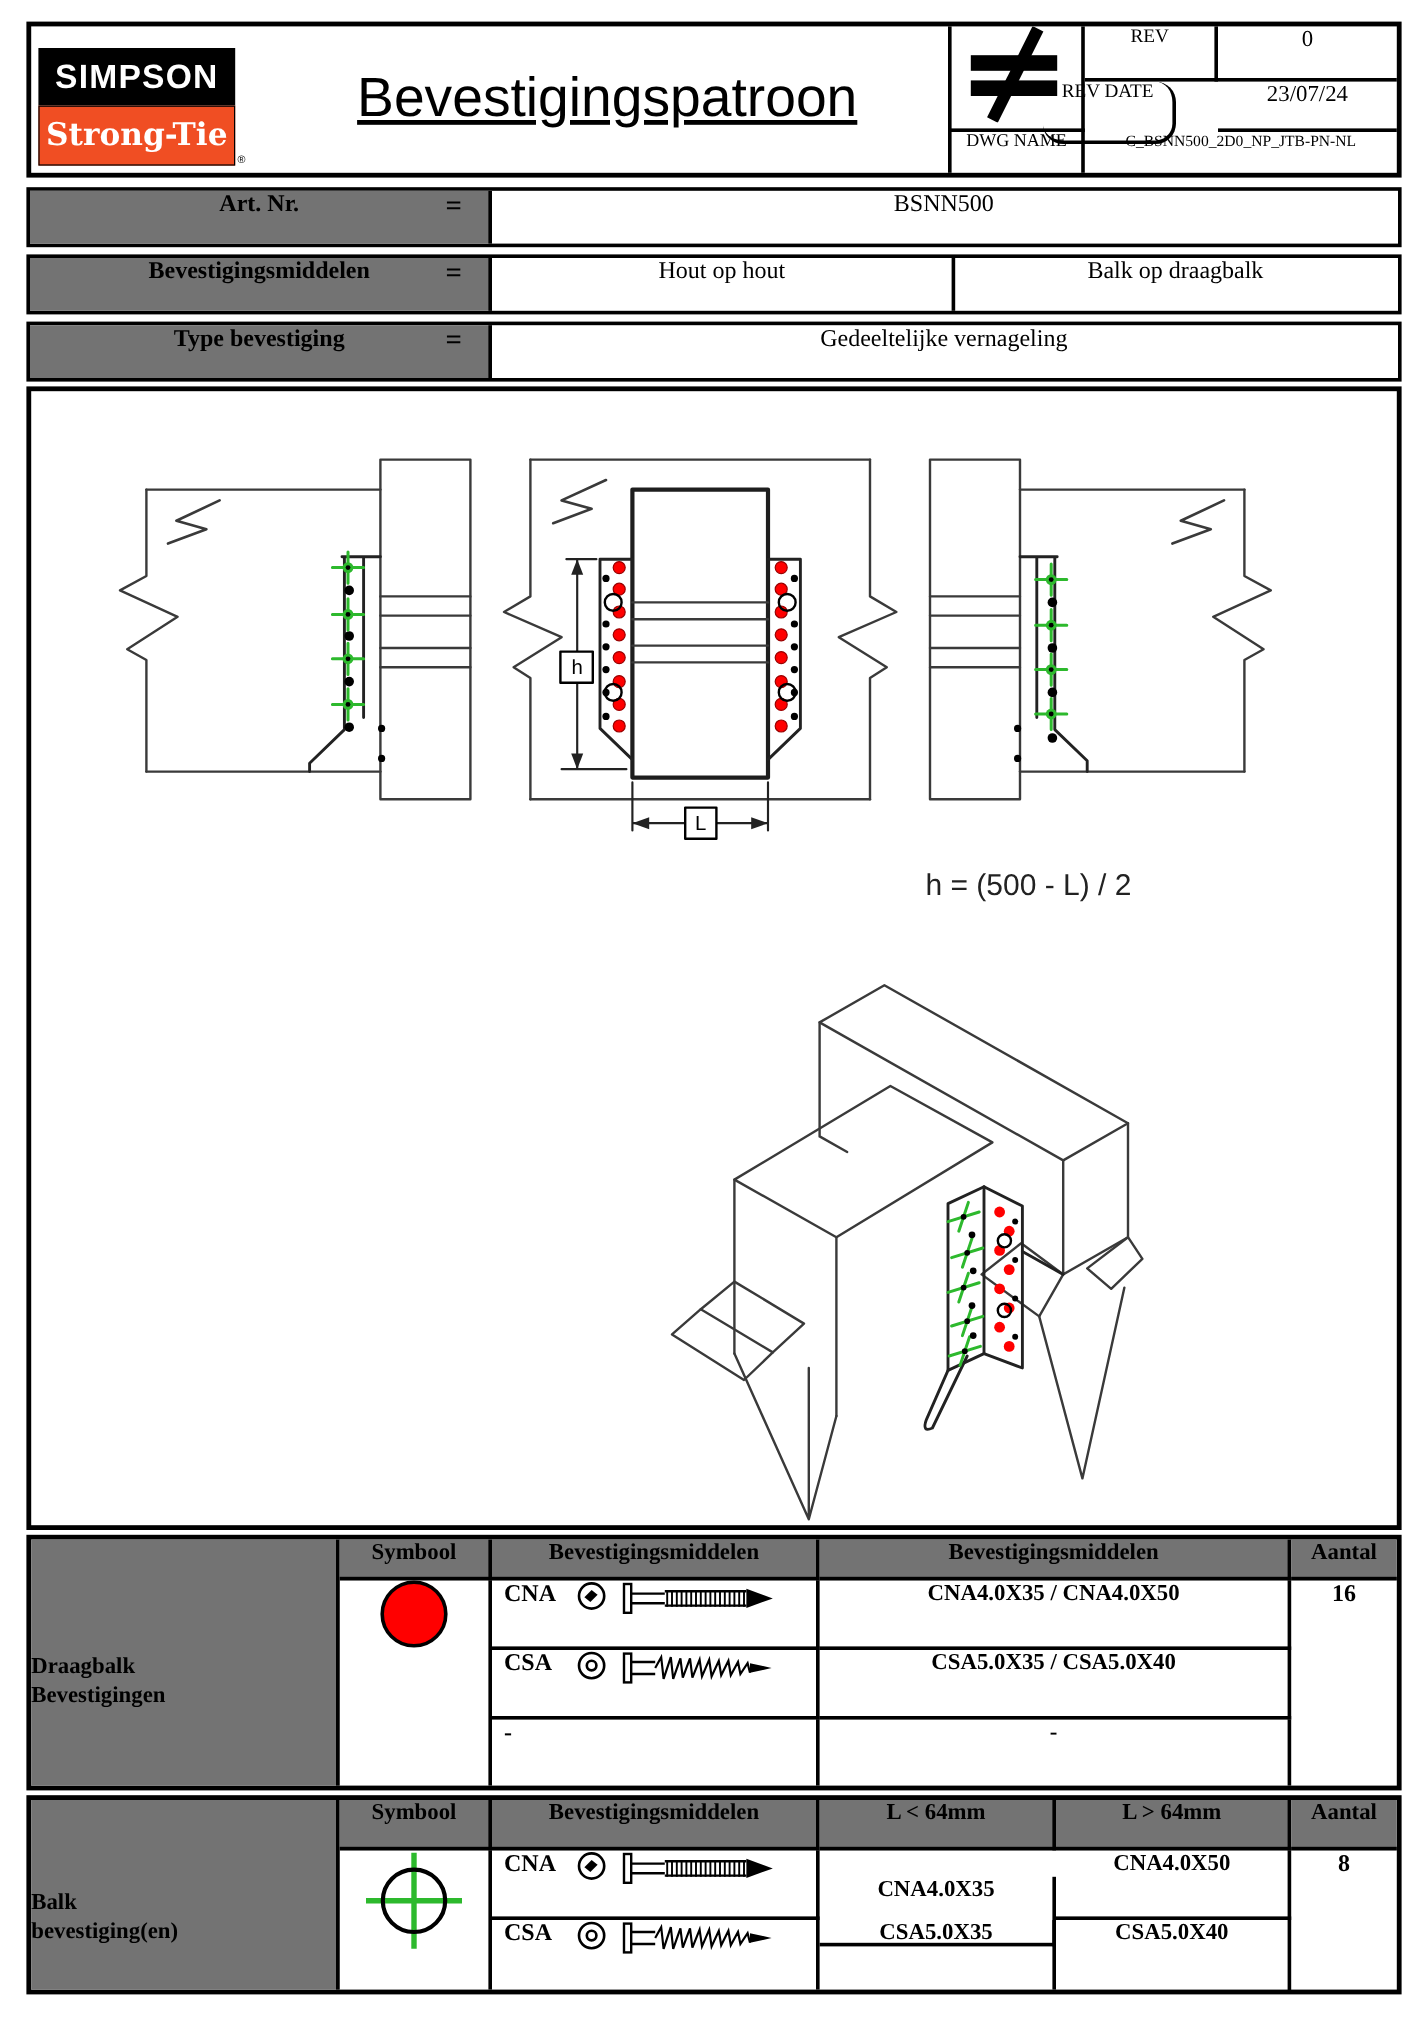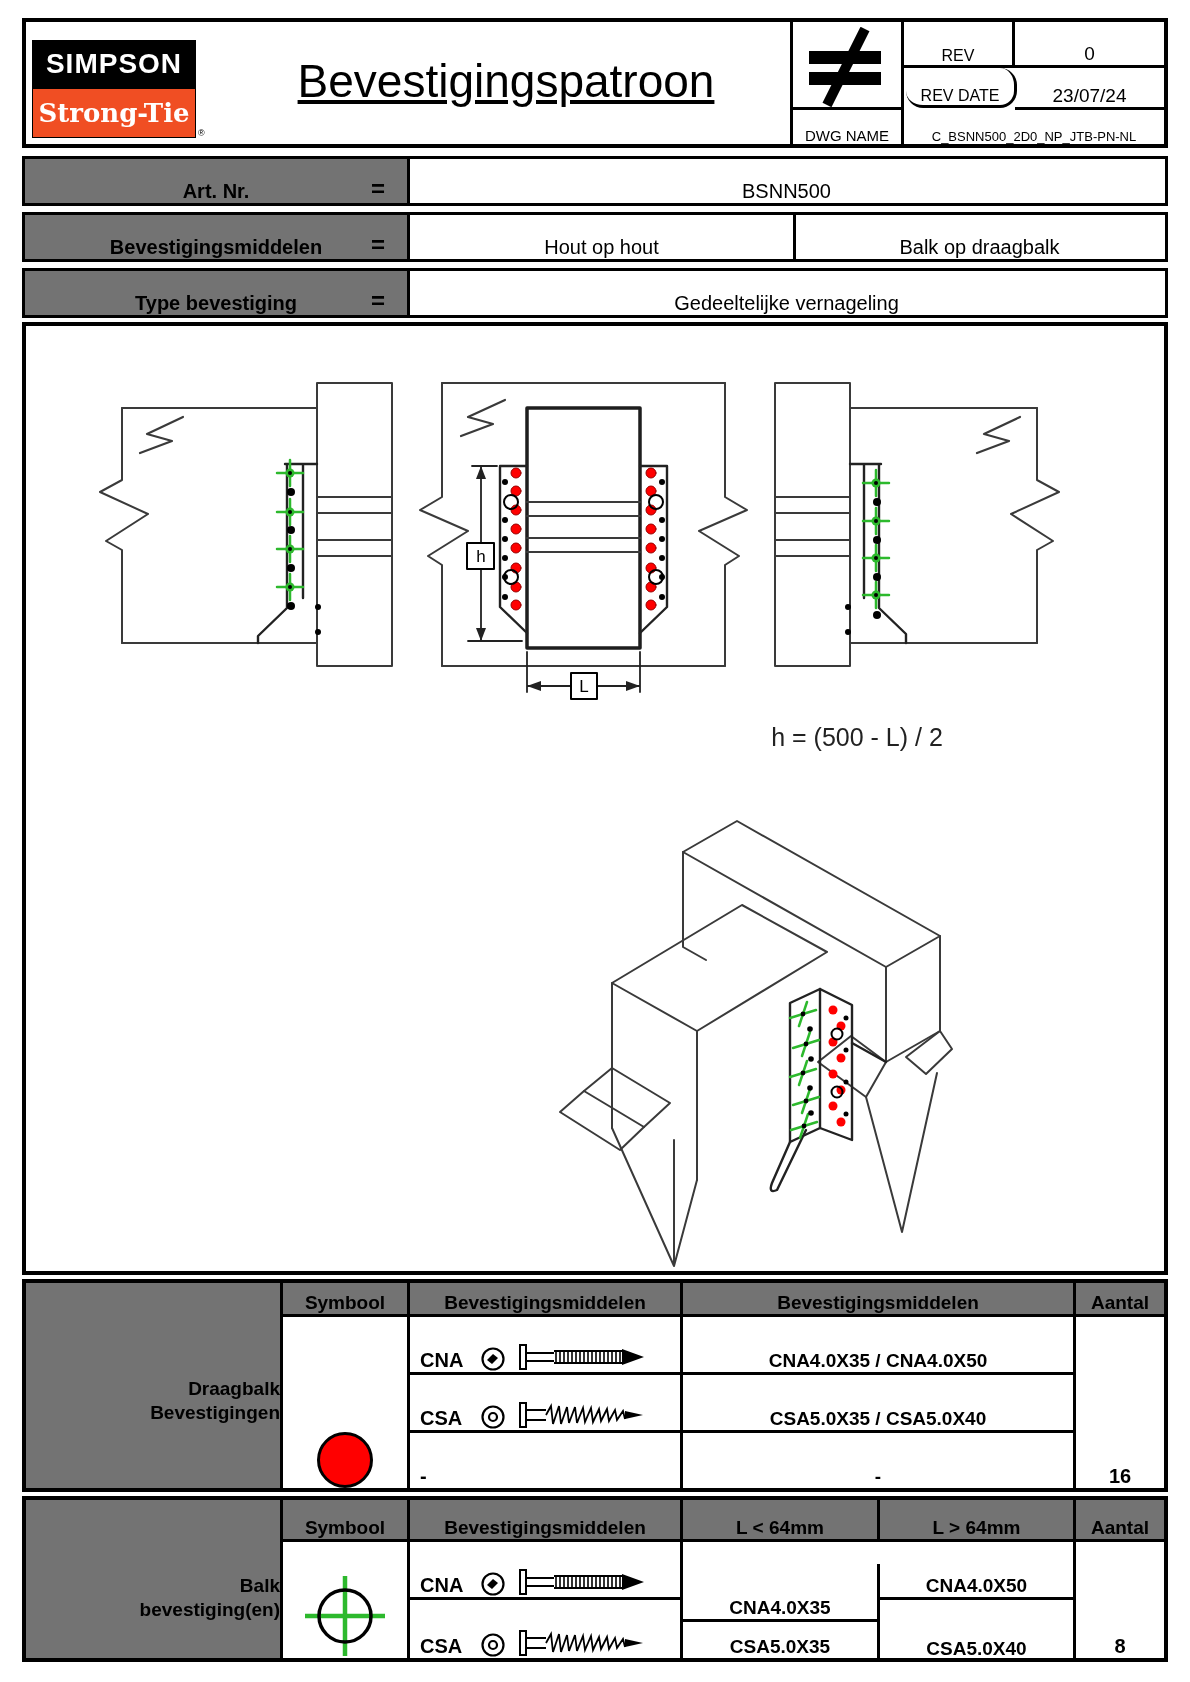--- a/index.html
+++ b/index.html
@@ -1,19 +1,19 @@
 <!DOCTYPE html>
 <html><head>
 <meta charset="utf-8">
 <style>
   html,body{margin:0;padding:0;background:#fff;}
   body{width:1190px;height:1682px;position:relative;font-family:"Liberation Sans",sans-serif;color:#000;}
   .abs{position:absolute;box-sizing:border-box;}
   .box{position:absolute;box-sizing:border-box;border:4px solid #000;background:#fff;}
-  .cell{position:absolute;box-sizing:border-box;display:flex;align-items:flex-end;justify-content:center;}
+  .cell{position:absolute;box-sizing:border-box;display:flex;align-items:flex-start;justify-content:center;font-family:Liberation Serif, serif;}
   .gray{background:#737373;}
   .br3{border-right:3px solid #000;}
   .bb3{border-bottom:3px solid #000;}
   .bl3{border-left:3px solid #000;}
   .hdr-cell{font-weight:bold;font-size:19px;}
   .val-cell{font-size:19px;font-weight:bold;}
   .code-cell{justify-content:flex-start;padding-left:10px;gap:12px;}
   .code-txt{font-weight:bold;font-size:20px;width:48px;}
   .lbl-col{flex-direction:column;font-weight:bold;font-size:19px;line-height:24px;text-align:center;}
   .logo-top{background:#000;color:#fff;font-weight:bold;font-size:28px;letter-spacing:1px;display:flex;align-items:center;justify-content:center;}
@@ -47,21 +47,21 @@
   <div class="cell bl3 br3" style="left:764px;top:88px;width:114px;height:34px;font-size:15px;">
     <span>DWG NAME</span>
   </div>
 
   <div class="cell br3 bb3 small-cell" style="left:878px;top:0px;width:111px;height:46px;">
     <span>REV</span>
   </div>
   <div class="cell bb3" style="left:989px;top:0px;width:149px;height:46px;font-size:19px;">
     <span>0</span>
   </div>
-  <div class="cell br3 bb3 small-cell" style="left:880px;top:46px;width:111px;height:40px;border-radius:17px;">
+  <div class="cell br3 bb3 small-cell" style="left:843px;top:46px;width:111px;height:52px;border-radius:17px;">
     <span>REV DATE</span>
   </div>
   <div class="cell bb3" style="left:989px;top:46px;width:149px;height:42px;font-size:19px;">
     <span>23/07/24</span>
   </div>
   <div class="cell" style="left:878px;top:88px;width:260px;height:34px;font-size:13px;white-space:nowrap;">
     <span>C_BSNN500_2D0_NP_JTB-PN-NL</span>
   </div>
 </div>
 

